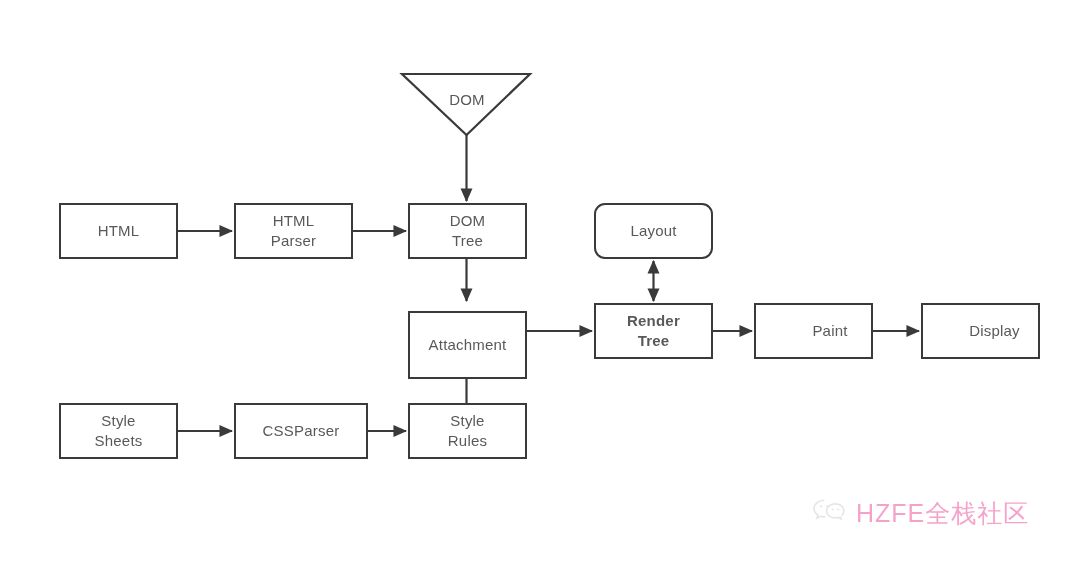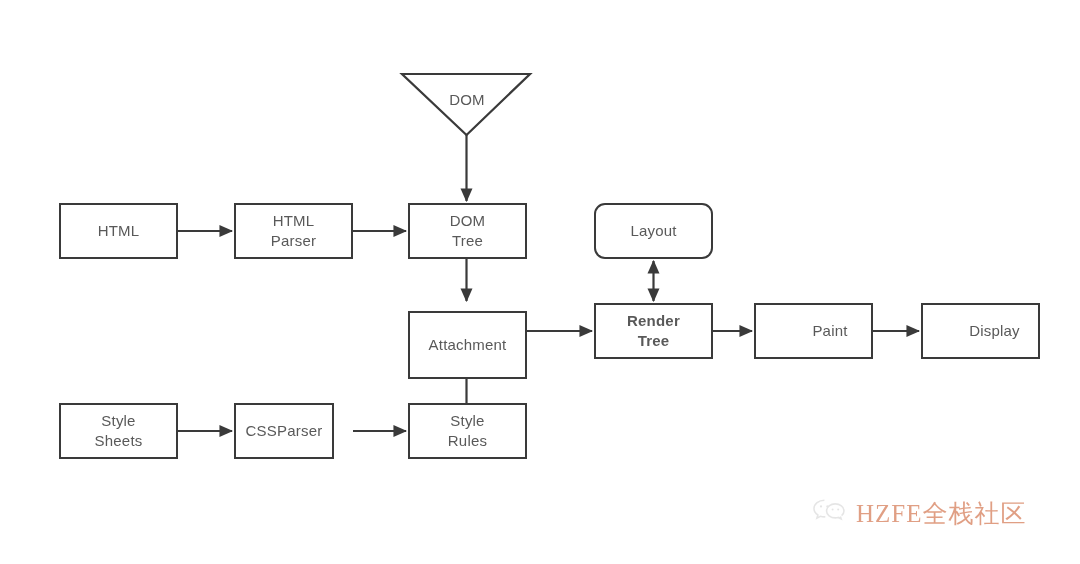--- a/index.html
+++ b/index.html
@@ -56,24 +56,24 @@
   #watermark {
     position: absolute;
     left: 812px;
     top: 497px;
     display: flex;
     align-items: center;
     gap: 10px;
     opacity: 0.5;
   }
   #watermark .wm-text {
-    color: #c2410c;
+    color: #ec4899;
     font-size: 25px;
     letter-spacing: 1px;
-    font-family: Liberation Serif, serif;
+    font-family: Liberation Sans, sans-serif;
     white-space: nowrap;
   }
 </style>
 </head>
 <body>
 
 <div id="diagram-root">
 
   <svg class="edge-layer" viewBox="0 0 1080 564" width="1080" height="564" xmlns="http://www.w3.org/2000/svg">
     <defs>
@@ -129,21 +129,21 @@
   <div class="node-box" style="left:594px; top:303px; width:119px; height:56px;font-weight:bold;">Render
 Tree</div>
 
   <div class="node-box" style="left:754px; top:303px; width:119px; height:56px;padding-left:33px;">Paint</div>
 
   <div class="node-box" style="left:921px; top:303px; width:119px; height:56px;padding-left:28px;">Display</div>
 
   <div class="node-box" style="left:59px; top:403px; width:119px; height:56px;">Style
 Sheets</div>
 
-  <div class="node-box" style="left:234px; top:403px; width:100px; height:56px;">CSSParser</div>
+  <div class="node-box" style="left:234px; top:403px; width:134px; height:56px;">CSSParser</div>
 
   <div class="node-box" style="left:408px; top:403px; width:119px; height:56px;">Style
 Rules</div>
 
   <div id="watermark">
     <span>
       <svg width="34" height="28" viewBox="0 0 34 28" xmlns="http://www.w3.org/2000/svg">
         <g fill="none" stroke="#cdcdcd" stroke-width="1.6">
           <path d="M12.4 2.2C6.6 2.2 2 6.0 2 10.6c0 2.6 1.5 4.9 3.9 6.4l-1.0 3.1 3.5-1.8c1.2 0.35 2.5 0.55 3.9 0.55 0.35 0 0.7-0.02 1.05-0.05"></path>
           <path d="M31.8 17.6c1.45-1.2 2.35-2.85 2.35-4.7 0-3.85-3.9-7.0-8.7-7.0-4.8 0-8.7 3.15-8.7 7.0 0 3.85 3.9 7.0 8.7 7.0 1.05 0 2.05-0.15 2.95-0.42l3.0 1.5-0.85-2.6" transform="translate(-2.2,0)"></path>

